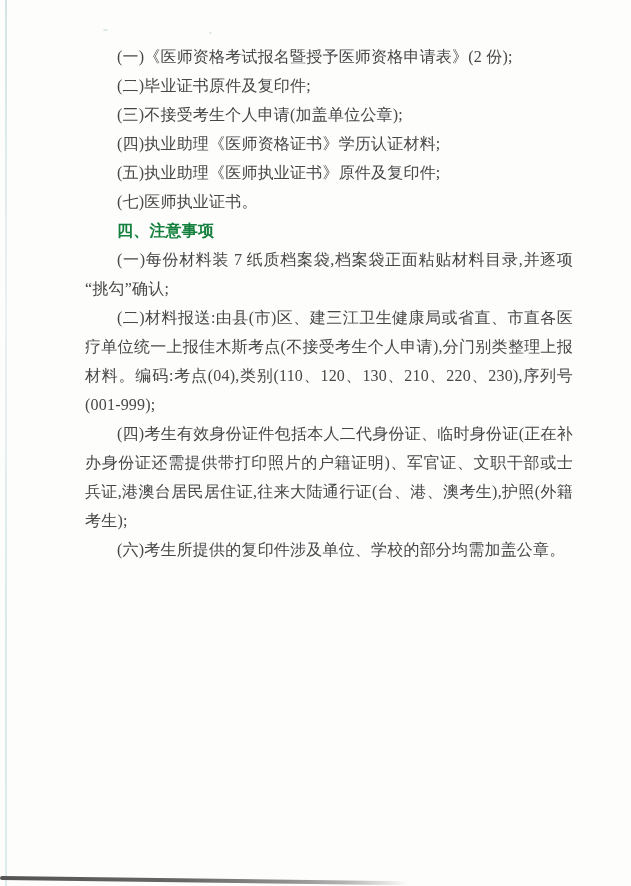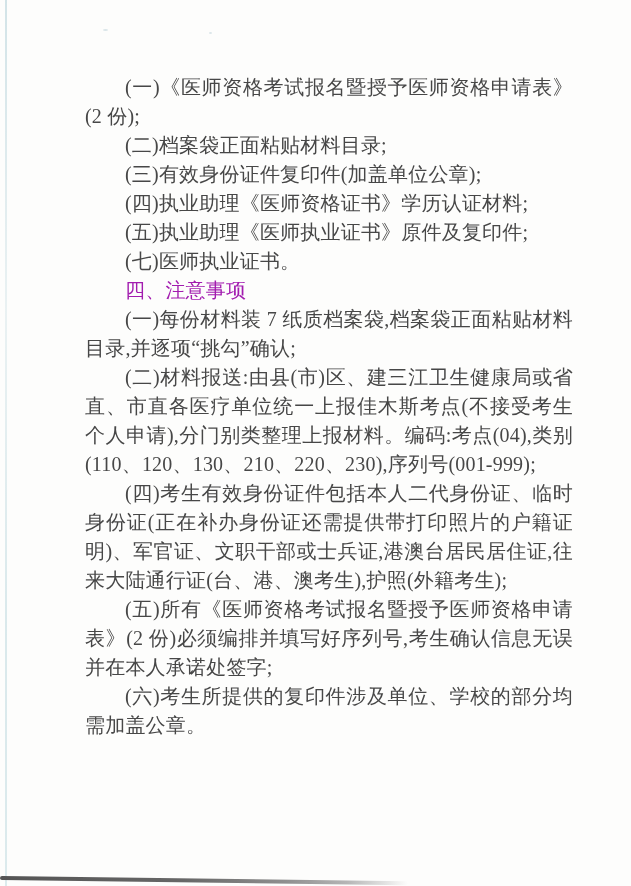--- a/index.html
+++ b/index.html
@@ -52,58 +52,57 @@
     position: absolute;
     border-radius: 50%;
     background: #dbe6e9;
   }
   .speck.s1 { left: 103px; top: 29px; width: 5px; height: 2px; }
   .speck.s2 { left: 209px; top: 32px; width: 3px; height: 2px; }
 
   .content {
     position: absolute;
     left: 85px;
-    top: 73px;
+    top: 42px;
     width: 488px;
     font-family: "Liberation Serif", "DejaVu Serif", serif;
-    font-size: 20px;
+    font-size: 16px;
     line-height: 29px;
     color: #474747;
     text-align: justify;
     text-justify: inter-ideograph;
     letter-spacing: 0.2px;
   }
   .para {
     margin: 0;
     text-indent: 2em;
   }
   .heading {
-    font-weight: normal;
-    color: #a21caf;
+    font-weight: bold;
+    color: #15803d;
   }
 </style>
 </head>
 <body>
 
 <div class="page">
   <div class="scan-edge-left"></div>
   <div class="speck s1"></div>
   <div class="speck s2"></div>
 
   <div class="content">
     <p class="para">(一)《医师资格考试报名暨授予医师资格申请表》(2 份);</p>
-    <p class="para">(二)档案袋正面粘贴材料目录;</p>
-    <p class="para">(三)有效身份证件复印件(加盖单位公章);</p>
+    <p class="para">(二)毕业证书原件及复印件;</p>
+    <p class="para">(三)不接受考生个人申请(加盖单位公章);</p>
     <p class="para">(四)执业助理《医师资格证书》学历认证材料;</p>
     <p class="para">(五)执业助理《医师执业证书》原件及复印件;</p>
     <p class="para">(七)医师执业证书。</p>
 
     <p class="para heading">四、注意事项</p>
 
     <p class="para">(一)每份材料装 7 纸质档案袋,档案袋正面粘贴材料目录,并逐项“挑勾”确认;</p>
     <p class="para">(二)材料报送:由县(市)区、建三江卫生健康局或省直、市直各医疗单位统一上报佳木斯考点(不接受考生个人申请),分门别类整理上报材料。编码:考点(04),类别(110、120、130、210、220、230),序列号(001-999);</p>
     <p class="para">(四)考生有效身份证件包括本人二代身份证、临时身份证(正在补办身份证还需提供带打印照片的户籍证明)、军官证、文职干部或士兵证,港澳台居民居住证,往来大陆通行证(台、港、澳考生),护照(外籍考生);</p>
-    <p class="para">(五)所有《医师资格考试报名暨授予医师资格申请表》(2 份)必须编排并填写好序列号,考生确认信息无误并在本人承诺处签字;</p>
     <p class="para">(六)考生所提供的复印件涉及单位、学校的部分均需加盖公章。</p>
   </div>
 
   <div class="scan-bottom-line"></div>
 </div>
 
 </body></html>

